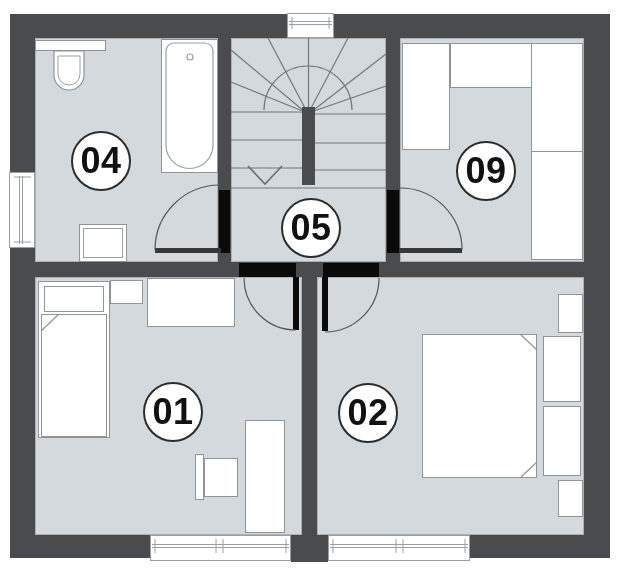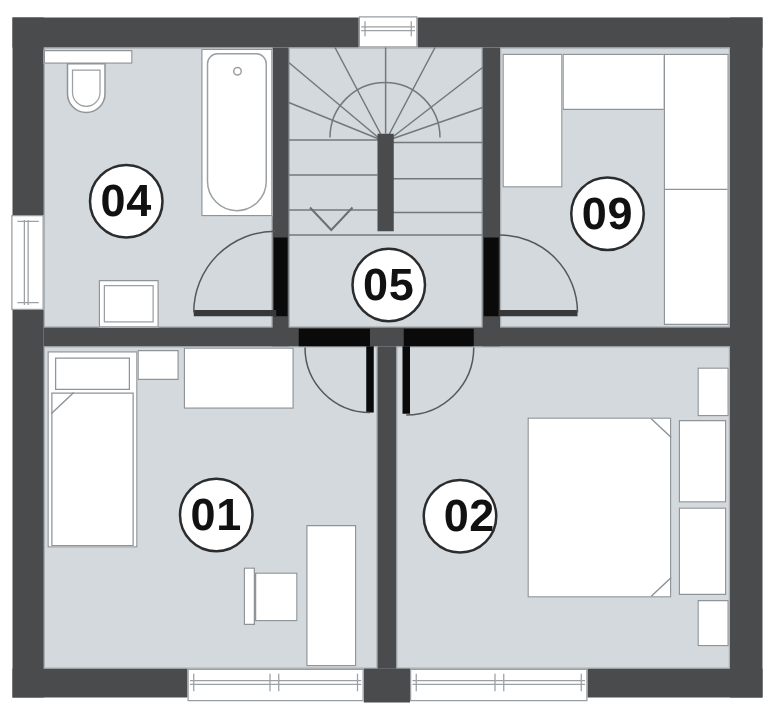--- a/index.html
+++ b/index.html
@@ -140,17 +140,17 @@
   </div>
   <div class="circle" style="left:456px;top:141px;">
     <span>09</span>
   </div>
   <div class="circle" style="left:281px;top:198px;">
     <span>05</span>
   </div>
   <div class="circle" style="left:143px;top:382px;">
     <span>01</span>
   </div>
-  <div class="circle" style="left:338px;top:383px;justify-content:flex-end;">
+  <div class="circle" style="left:338px;top:383px;">
     <span>02</span>
   </div>
 
 </div>
 
 </body></html>

